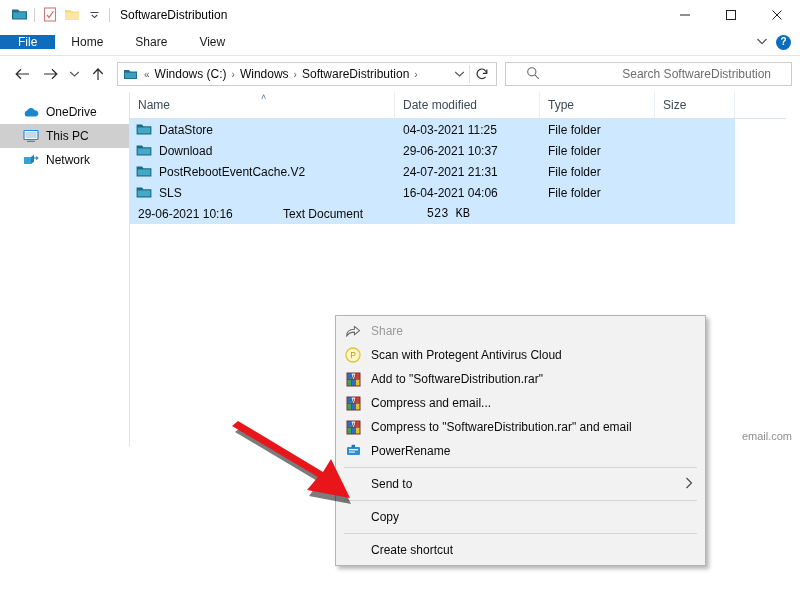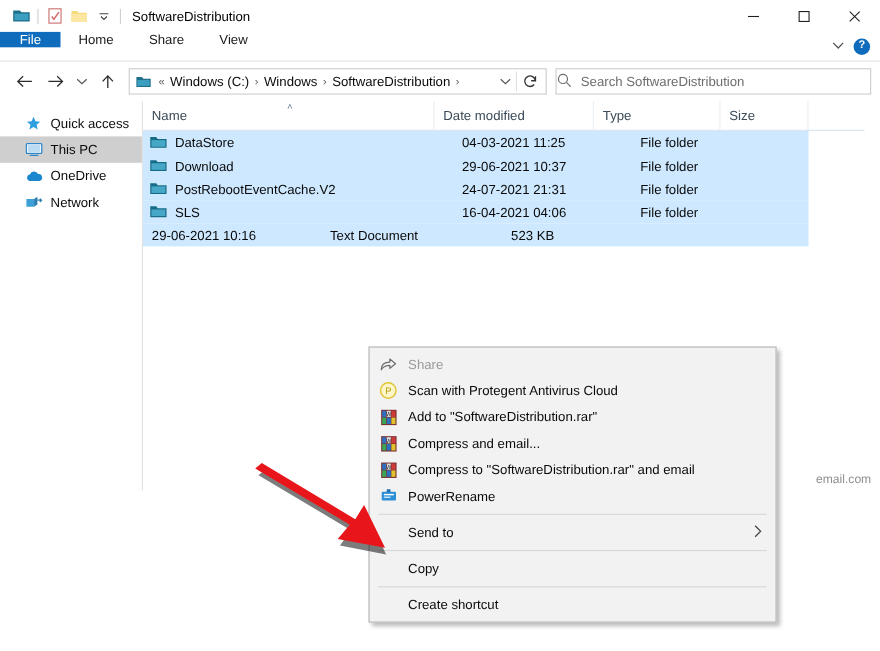--- a/index.html
+++ b/index.html
@@ -76,21 +76,21 @@
     align-items: center;
     justify-content: center;
   }
   .win-btn svg { display:block; }
 
   
   .ribbon-tabs {
     height: 26px;
     background: #ffffff;
     display: flex;
-    align-items: flex-start;
+    align-items: center;
     flex: 0 0 auto;
     position: relative;
     border-bottom: 1px solid #e4e4e4;
   }
   .tab {
     display: flex;
     align-items: center;
     padding: 0 16px;
     font-size: 12px;
     color: #1a1a1a;
@@ -187,22 +187,23 @@
     color:#333;
   }
   .searchbox {
     margin-left: 8px;
     flex: 1 1 auto;
     height: 24px;
     border: 1px solid #cccccc;
     background: #ffffff;
     display: flex;
     align-items: center;
-    padding: 0 0;
+    padding: 0 20px;
     box-sizing: border-box;
+    justify-content: space-between;
   }
   .search-placeholder {
     font-size: 12px;
     color: #6d6d6d;
     margin-left: 8px;
   }
 
   
   .content {
     flex: 1 1 auto;
@@ -276,36 +277,35 @@
     color: #5f7a91;
   }
   .rows { flex: 1 1 auto; }
   .row {
     height: 21px;
     display: flex;
     align-items: center;
     font-size: 12px;
     color: #0a0a0a;
     width: 605px;
-    gap: 17px;
   }
   .row.selected { background: #cde8ff; }
   .cell {
     box-sizing: border-box;
     padding-left: 8px;
     display: flex;
     align-items: center;
     height: 21px;
     white-space: nowrap;
     overflow: hidden;
   }
   .cell.c-name { width: 265px; flex: 0 0 265px; padding-left: 6px; gap: 7px; }
   .cell.c-date { width: 145px; flex: 0 0 145px; }
   .cell.c-type { width: 115px; flex: 0 0 115px; }
-  .cell.c-size { width: 80px;  flex: 0 0 80px; justify-content: flex-end; padding-right: 0; }
+  .cell.c-size { width: 80px;  flex: 0 0 80px; justify-content: flex-end; padding-right: 0; font-family: Liberation Mono, monospace; }
   .file-ic { width: 16px; height: 16px; flex: 0 0 16px; display:flex; align-items:center; justify-content:center; }
 
   
   .ctx-menu {
     position: absolute;
     left: 335px;
     top: 223px;
     width: 371px;
     background: #f2f2f2;
     border: 1px solid #b4b4b4;
@@ -503,43 +503,35 @@
       </div>
       <span class="search-placeholder">Search SoftwareDistribution</span>
     </div>
   </div>
 
   <div class="content">
 
     <div class="navpane">
       <div class="nav-item">
         <span class="nav-ic">
-          <svg width="15" height="15" viewBox="0 0 15 15">
-              <path d="M7.5 1.2 L9.3 5.2 L13.6 5.6 L10.3 8.5 L11.3 12.8 L7.5 10.5 L3.7 12.8 L4.7 8.5 L1.4 5.6 L5.7 5.2 Z" fill="#2f9fe0"></path>
+          <svg width="16" height="12" viewBox="0 0 16 12">
+              <path d="M4 10.5 A3 3 0 0 1 4.2 4.6 A4 4 0 0 1 11.6 4.2 A2.9 2.9 0 0 1 12.6 10.5 Z" fill="#1b86d0"></path>
             </svg>
         </span>
-        <span>Quick access</span>
+        <span>OneDrive</span>
       </div>
       <div class="nav-item selected">
         <span class="nav-ic">
           <svg width="16" height="14" viewBox="0 0 16 14">
             <rect x="1" y="1.5" width="14" height="9" rx="0.8" fill="#ffffff" stroke="#2f86c9" stroke-width="1.2"></rect>
             <rect x="2.4" y="2.8" width="11.2" height="6.3" fill="#bcdcf2"></rect>
             <path d="M4 12.3 H12" stroke="#2f86c9" stroke-width="1.2"></path>
           </svg>
         </span>
         <span>This PC</span>
-      </div>
-      <div class="nav-item">
-        <span class="nav-ic">
-          <svg width="16" height="12" viewBox="0 0 16 12">
-              <path d="M4 10.5 A3 3 0 0 1 4.2 4.6 A4 4 0 0 1 11.6 4.2 A2.9 2.9 0 0 1 12.6 10.5 Z" fill="#1b86d0"></path>
-            </svg>
-        </span>
-        <span>OneDrive</span>
       </div>
       <div class="nav-item">
         <span class="nav-ic">
           <svg width="16" height="14" viewBox="0 0 16 14">
             <path d="M1 4 L8 4 L8 11 L1 11 Z" fill="#3c9fd6"></path>
             <path d="M8 4 L11 1.8 L11 8.8 L8 11 Z" fill="#2a7eb0"></path>
             <path d="M11 5 L14.6 5 M13.2 3.6 L14.8 5.1 L13.2 6.6" stroke="#2a7eb0" stroke-width="1.1" fill="none"></path>
           </svg>
         </span>
         <span>Network</span>

